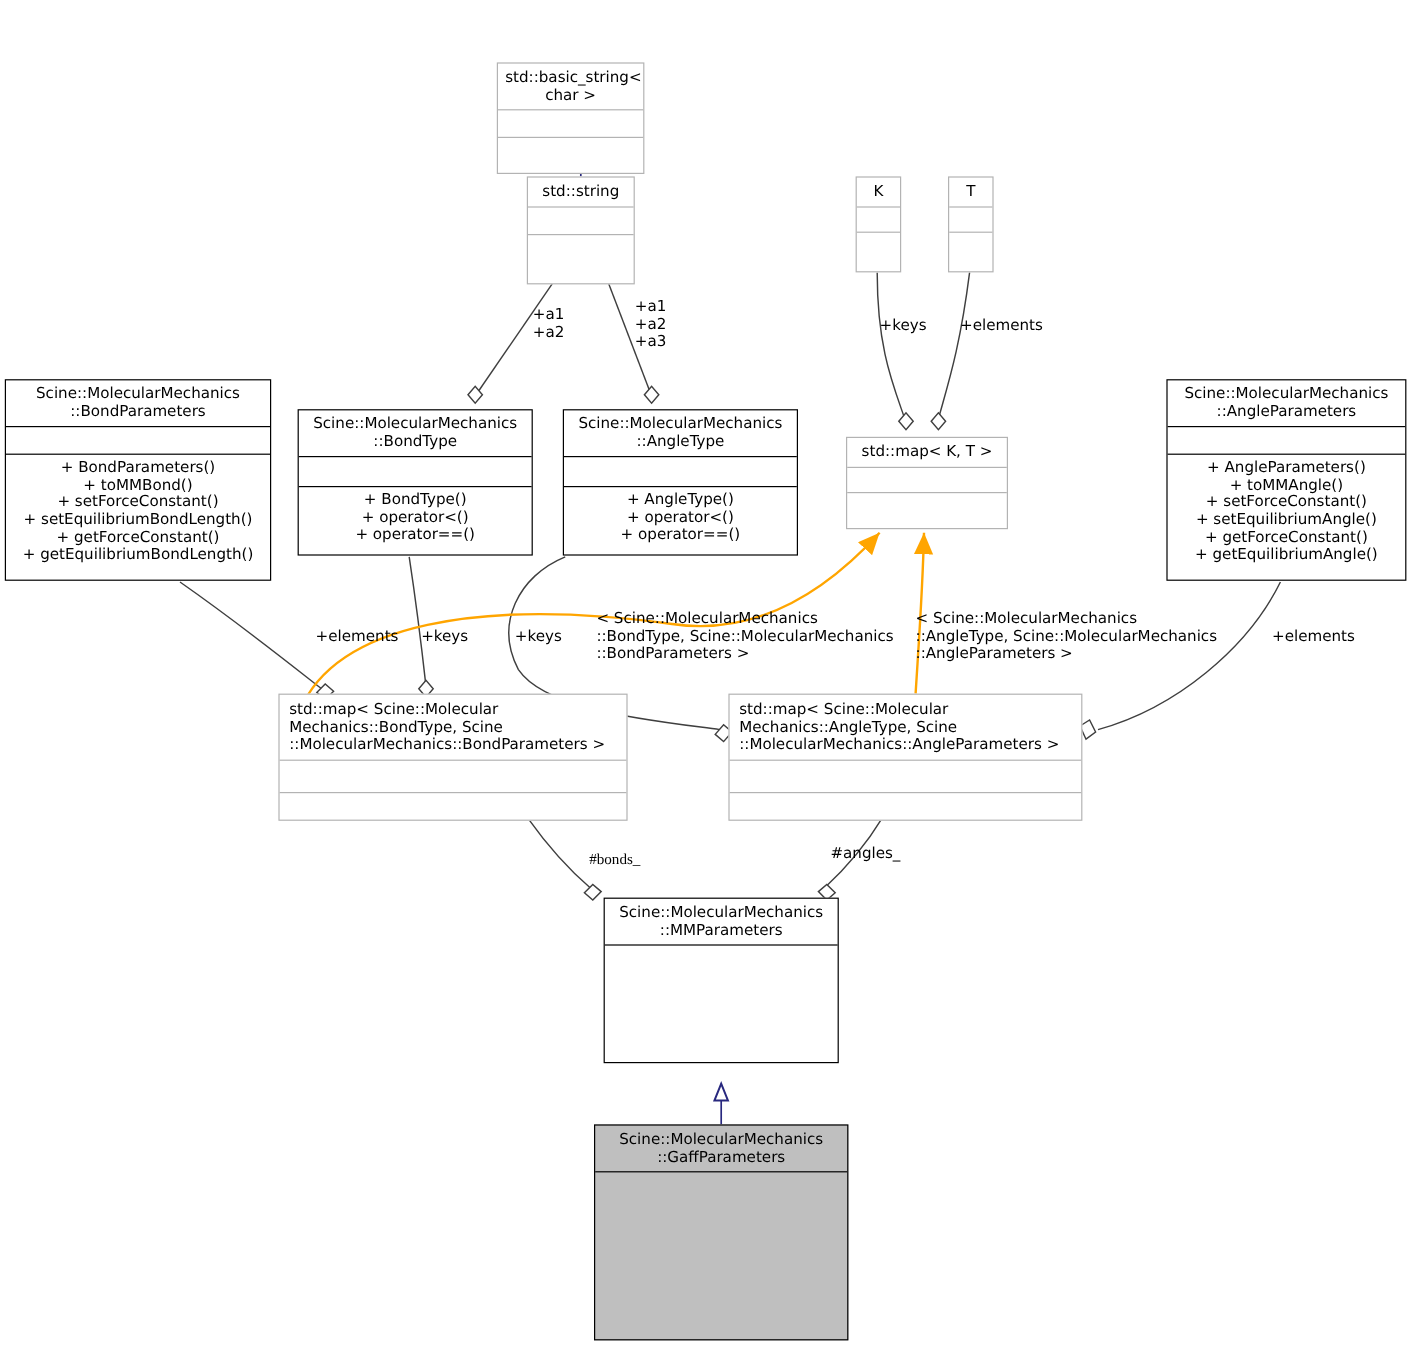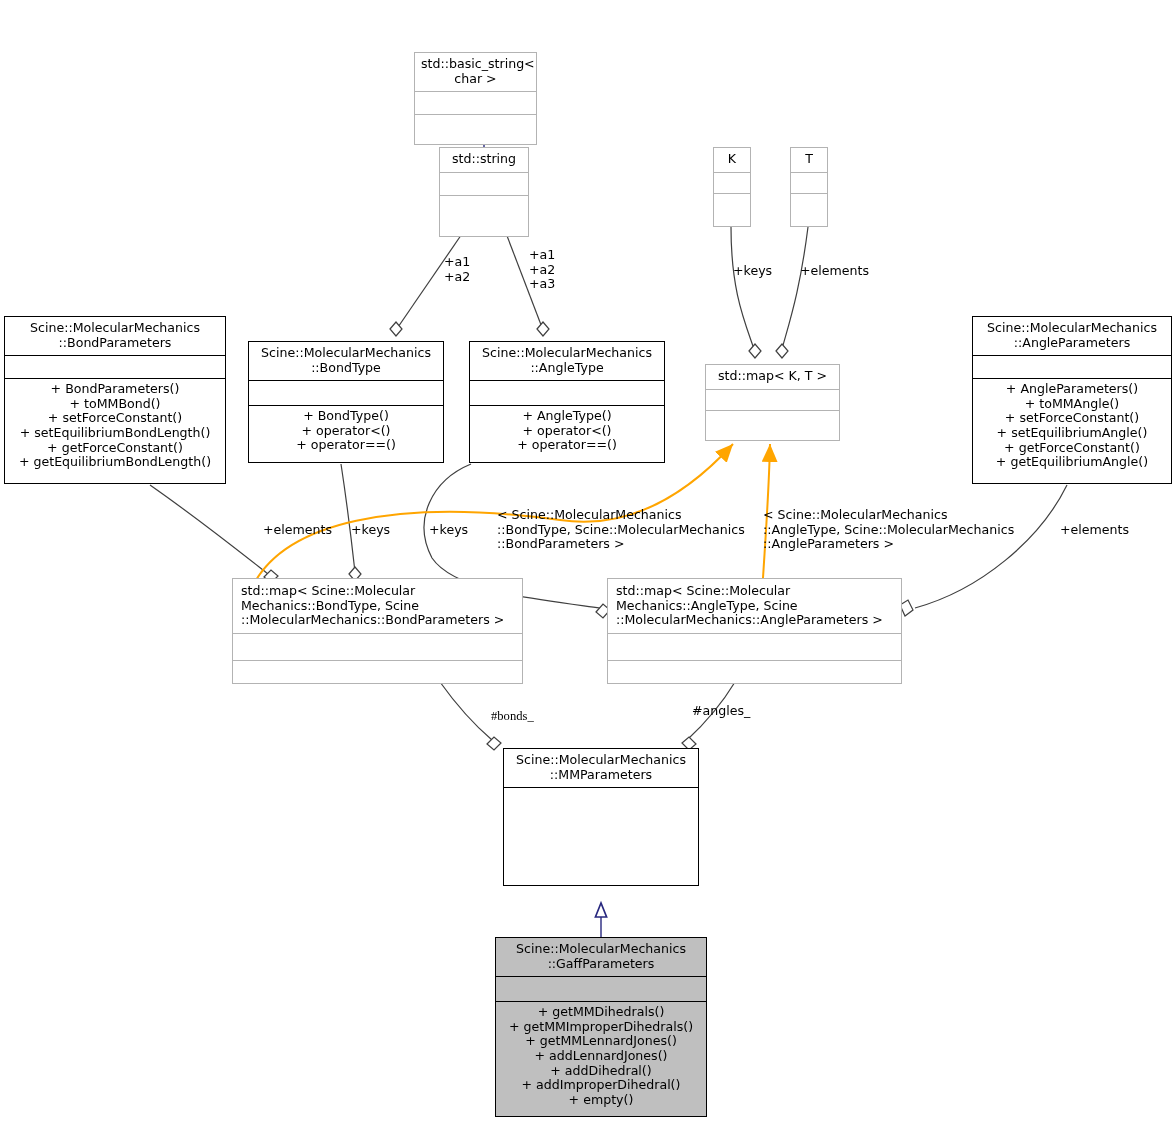--- a/index.html
+++ b/index.html
@@ -227,29 +227,20 @@
   <div class="node" style="left:503px; top:748px; width:196px; height:138px;">
     <div class="title">Scine::MolecularMechanics
 ::MMParameters</div>
     <div class="sep attrs" style="min-height:18px"></div>
   </div>
 
   <div class="node filled" style="left:495px; top:937px; width:212px; height:180px;">
     <div class="title">Scine::MolecularMechanics
 ::GaffParameters</div>
     <div class="sep attrs" style="min-height:18px"></div>
-    <div class="sep ops">
-      <div>+ getMMDihedrals()</div>
-      <div>+ getMMImproperDihedrals()</div>
-      <div>+ getMMLennardJones()</div>
-      <div>+ addLennardJones()</div>
-      <div>+ addDihedral()</div>
-      <div>+ addImproperDihedral()</div>
-      <div>+ empty()</div>
-    </div>
   </div>
 
   <div class="edge-label left" style="left:444px; top:255px;">+a1
 +a2</div>
 
   <div class="edge-label left" style="left:529px; top:248px;">+a1
 +a2
 +a3</div>
 
   <div class="edge-label left" style="left:733px; top:264px;">+keys</div>

